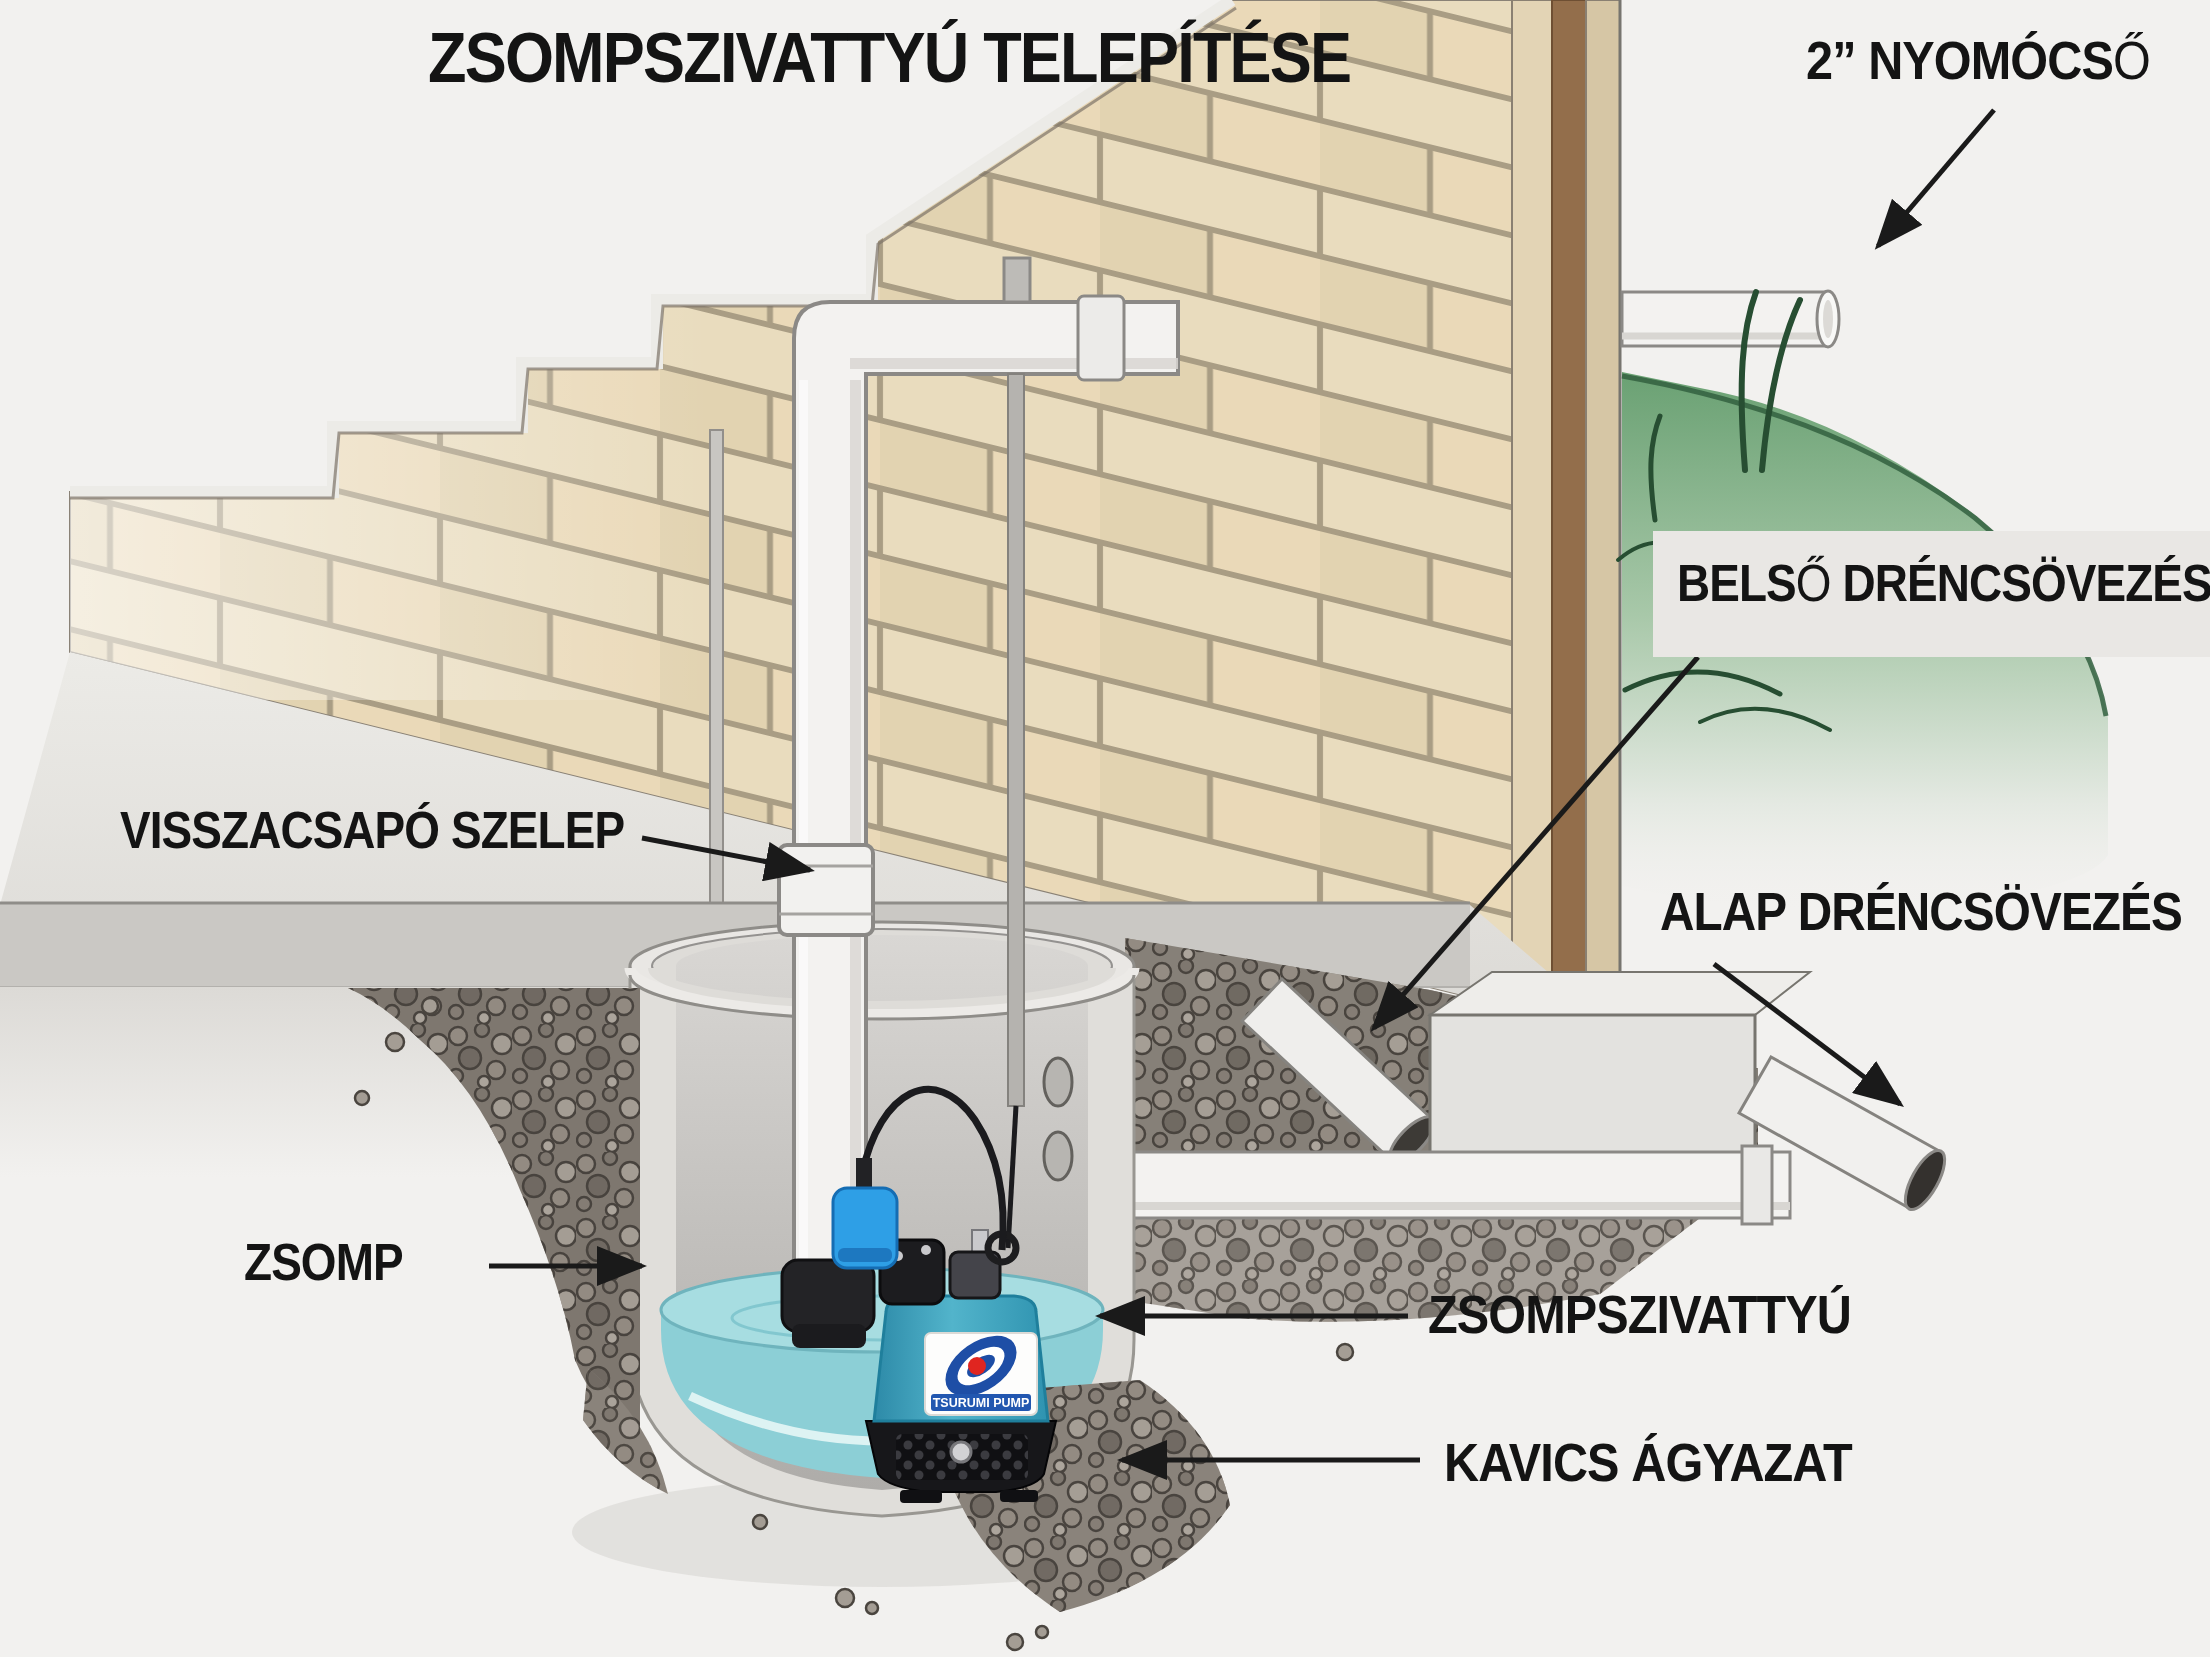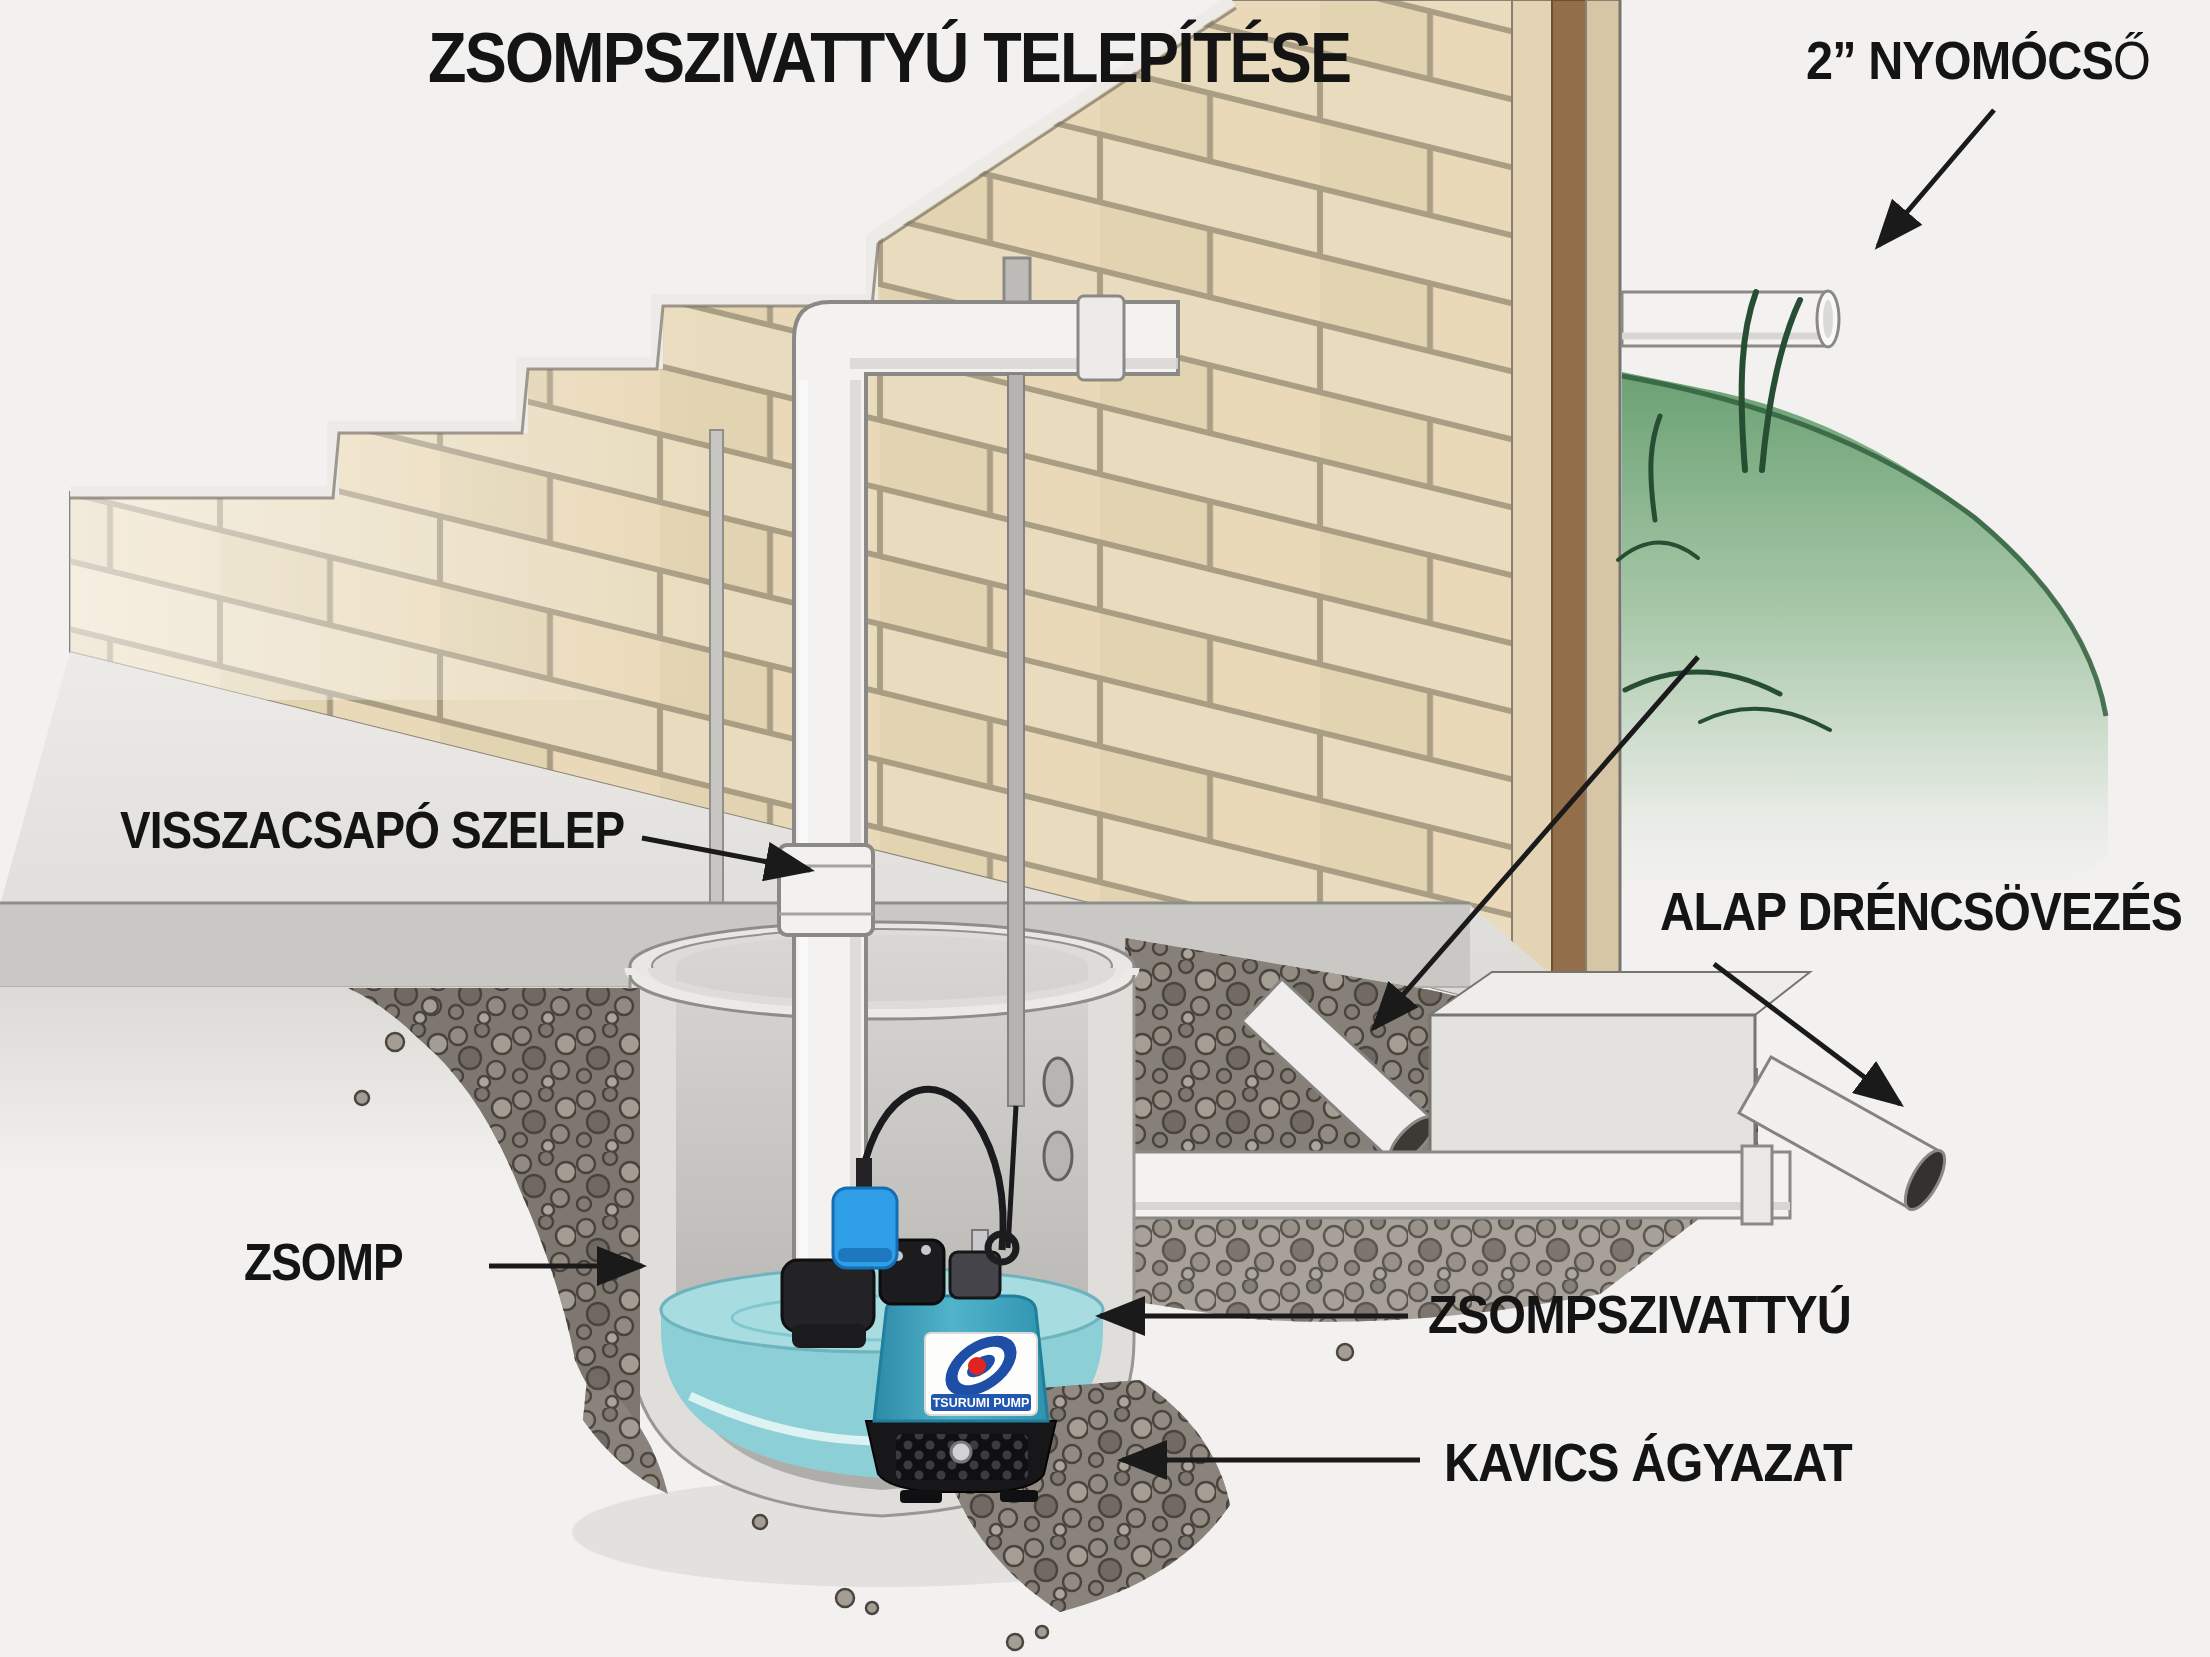--- a/index.html
+++ b/index.html
@@ -255,20 +255,23 @@
     <path d="M 489,1266 L 642,1266" marker-end="url(#ah)"></path>
     <path d="M 1408,1316 L 1100,1316" marker-end="url(#ah)"></path>
     <path d="M 1420,1460 L 1122,1460" marker-end="url(#ah)"></path>
   </g>
 </svg>
 
 <div class="lbl title" style="left:428px;top:22px;">ZSOMPSZIVATTYÚ TELEPÍTÉSE</div>
 
 <div class="lbl" style="left:1806px;top:32px;font-size:54px;"><span>2” NYOMÓCS</span><span class="lt">Ő</span></div>
 
+<div class="box" style="left:1653px;top:531px;width:557px;height:126px;">
+  <div class="lbl" style="left:24px;top:26px;font-size:51px;"><span>BELS</span><span class="lt">Ő</span><span> DRÉNCSÖVEZÉS</span></div>
+</div>
 
 <div class="lbl" style="left:120px;top:804px;font-size:51px;">VISSZACSAPÓ SZELEP</div>
 
 <div class="lbl" style="left:1660px;top:884px;font-size:53px;">ALAP DRÉNCSÖVEZÉS</div>
 
 <div class="lbl" style="left:244px;top:1236px;font-size:51px;">ZSOMP</div>
 
 <div class="lbl" style="left:1428px;top:1286px;font-size:54px;">ZSOMPSZIVATTYÚ</div>
 
 <div class="lbl" style="left:1444px;top:1434px;font-size:54px;">KAVICS ÁGYAZAT</div>

